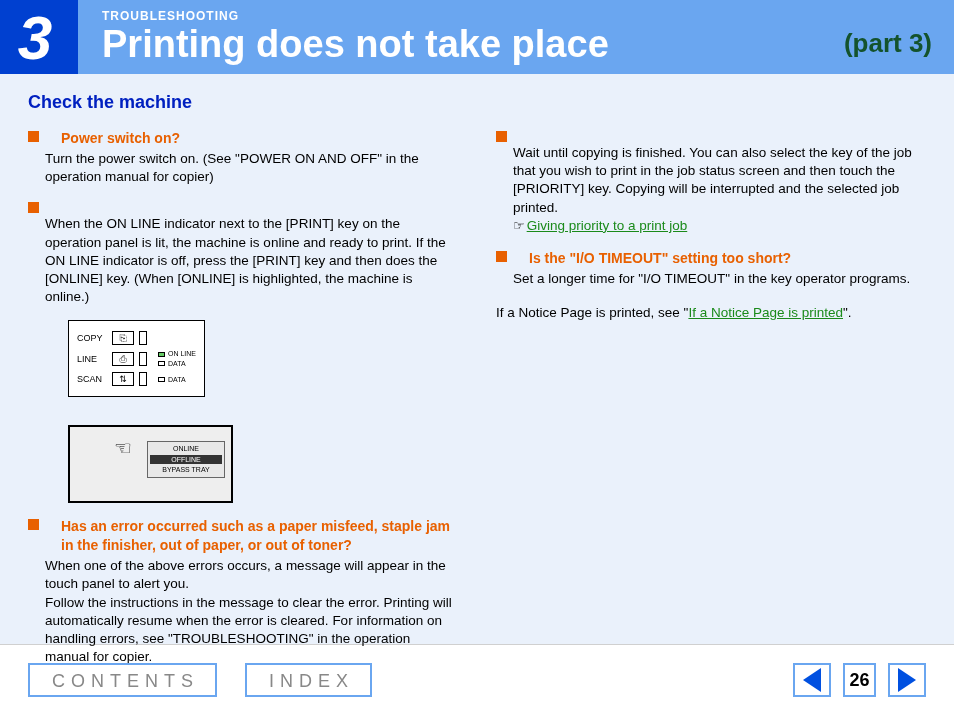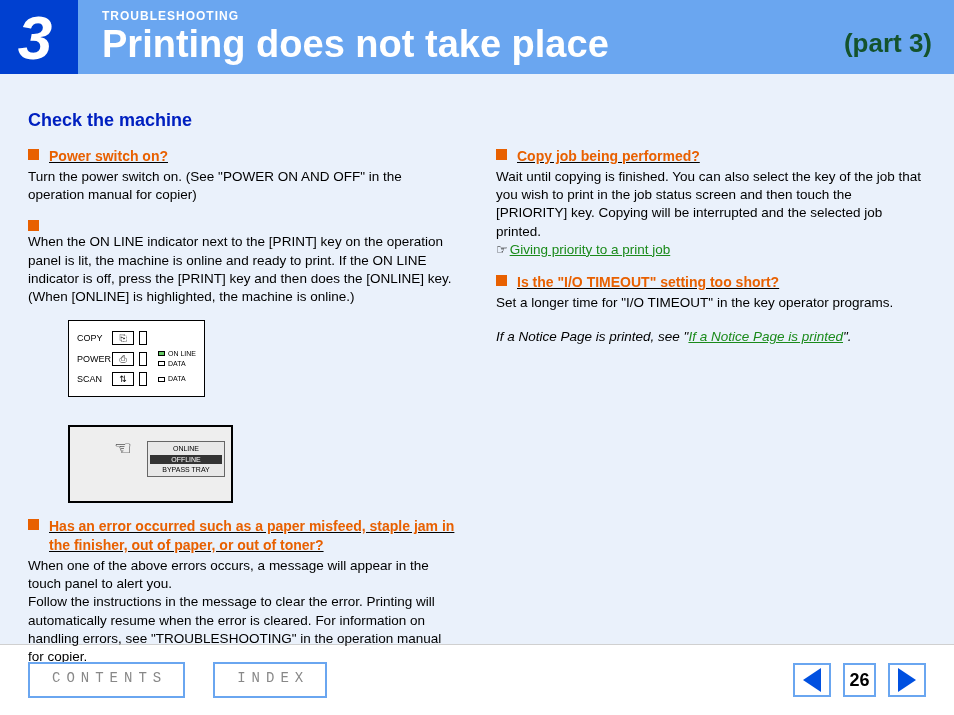--- a/index.html
+++ b/index.html
@@ -50,53 +50,53 @@
   .part {
     color: #14532d;
     font-size: 26px;
     font-weight: bold;
     position: absolute;
     right: 22px;
     top: 28px;
   }
   .content {
     background: #eaf1fb;
-    padding: 36px 28px 10px 28px;
+    padding: 18px 28px 10px 28px;
     height: 570px;
   }
   .subheading {
     color: #0020c0;
     font-size: 18px;
     font-weight: bold;
     margin-bottom: 16px;
   }
   .columns {
     display: flex;
     gap: 38px;
   }
   .col { flex: 1; font-size: 13.5px; line-height: 1.35; }
   .item { margin-bottom: 14px; }
   .item-head {
     display: flex;
     align-items: flex-start;
-    gap: 10px;
-    text-decoration: underline;
+    gap: 22px;
   }
   .bullet {
     width: 11px; height: 11px;
     background: #e86000;
     flex-shrink: 0;
     margin-top: 2px;
   }
   .item-title {
     color: #e86000;
     font-weight: bold;
     font-size: 14px;
   }
   .item-body {
+    margin-left: 17px;
     color: #000;
     margin-top: 2px;
   }
   .link {
     color: #1a8a1a;
     text-decoration: underline;
     cursor: pointer;
     text-align: center;
   }
   .pointer-sym {
@@ -150,26 +150,25 @@
     border-top: 1px solid #d0d0d0;
     display: flex;
     align-items: center;
     padding: 0 28px;
     gap: 28px;
   }
   .nav-btn {
     border: 2px solid #6aa6f0;
     background: #fff;
     color: #888;
-    font-size: 14px;
+    font-size: 18px;
     letter-spacing: 6px;
-    padding: 6px 16px 10px 22px;
+    padding: 6px 16px 3px 22px;
     font-weight: 500;
     cursor: pointer;
-    font-family: Liberation Mono, monospace;
   }
   .footer-right {
     margin-left: auto;
     display: flex;
     align-items: center;
     gap: 12px;
   }
   .arrow-btn {
     border: 2px solid #6aa6f0;
     width: 38px; height: 34px;
@@ -230,21 +229,21 @@
       </div>
 
       <div class="panel-diagram">
         <div class="panel-box">
           <div class="panel-row">
             <span style="width:30px;">COPY</span>
             <div class="mini-btn">⎘</div>
             <div class="mini-rect"></div>
           </div>
           <div class="panel-row">
-            <span style="width:30px;">POWER</span>
+            <span style="width:30px;">LINE</span>
             <div class="mini-btn">⎙</div>
             <div class="mini-rect"></div>
             <div style="margin-left:6px;">
               <div style="display:flex;align-items:center;gap:3px;">
                   <div class="led on"></div>
                   <span style="font-size:7px;">ON LINE</span>
                 </div>
               <div style="display:flex;align-items:center;gap:3px;">
                   <div class="led"></div>
                   <span style="font-size:7px;">DATA</span>
@@ -278,37 +277,36 @@
         </div>
         <div class="item-body" style="white-space:pre-line;">When one of the above errors occurs, a message will appear in the touch panel to alert you.
 Follow the instructions in the message to clear the error. Printing will automatically resume when the error is cleared. For information on handling errors, see "TROUBLESHOOTING" in the operation manual for copier.</div>
       </div>
     </div>
 
     <div class="col">
       <div class="item">
         <div class="item-head">
           <div class="bullet"></div>
-          <div class="item-title">Copy job being performed?</div>
         </div>
         <div class="item-body">
           <span>Wait until copying is finished. You can also select the key of the job that you wish to print in the job status screen and then touch the [PRIORITY] key. Copying will be interrupted and the selected job printed.</span><br>
           <span class="pointer-sym">☞</span><span class="link">Giving priority to a print job</span>
         </div>
       </div>
 
       <div class="item">
         <div class="item-head">
           <div class="bullet"></div>
           <div class="item-title">Is the "I/O TIMEOUT" setting too short?</div>
         </div>
         <div class="item-body">Set a longer time for "I/O TIMEOUT" in the key operator programs.</div>
       </div>
 
-      <div class="item-body" style="margin-left:0;margin-top:16px;font-style:italic;">
+      <div class="item-body" style="margin-left:0;margin-top:16px;">
         <span>If a Notice Page is printed, see "</span><span class="link">If a Notice Page is printed</span><span>".</span>
       </div>
     </div>
 
   </div>
 </div>
 
 <div class="footer">
   <div class="nav-btn">CONTENTS</div>
   <div class="nav-btn">INDEX</div>

